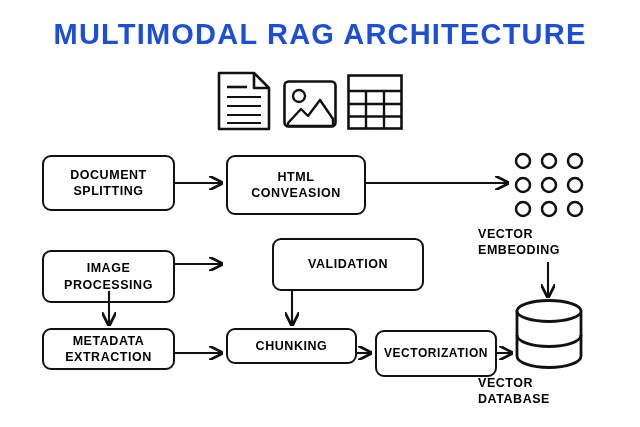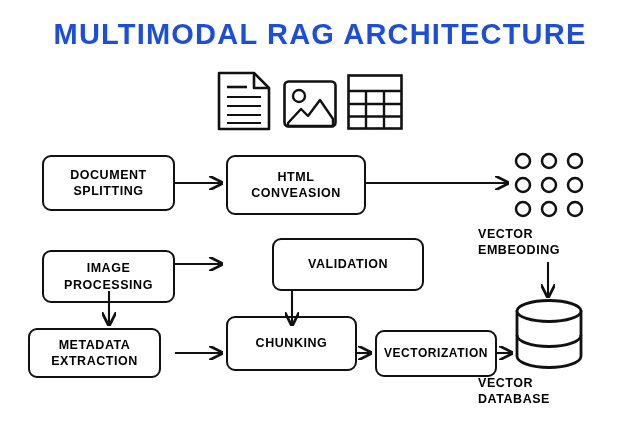--- a/index.html
+++ b/index.html
@@ -100,26 +100,26 @@
 
   <div class="node" style="left:42px;top:238px;width:133px;height:53px;margin-top:12px;">
     <span>IMAGE
 PROCESSING</span>
   </div>
 
   <div class="node" style="left:232px;top:238px;width:152px;height:53px;margin-left:40px;">
     <span>VALIDATION</span>
   </div>
 
-  <div class="node" style="left:28px;top:328px;width:133px;height:50px;">
+  <div class="node" style="left:42px;top:328px;width:133px;height:42px;">
     <span>METADATA
 EXTRACTION</span>
   </div>
 
-  <div class="node" style="left:226px;top:316px;width:131px;height:55px;">
+  <div class="node" style="left:226px;top:328px;width:131px;height:36px;">
     <span>CHUNKING</span>
   </div>
 
   <div class="node" style="left:375px;top:330px;width:122px;height:47px;font-size:12px;text-align:right;">
     <span>VECTORIZATION</span>
   </div>
 
   <div class="icon-wrap" style="left:512px;top:150px;width:74px;height:70px;">
     <svg width="74" height="70" viewBox="0 0 74 70">
       <g fill="#fff" stroke="#111" stroke-width="2.5">

